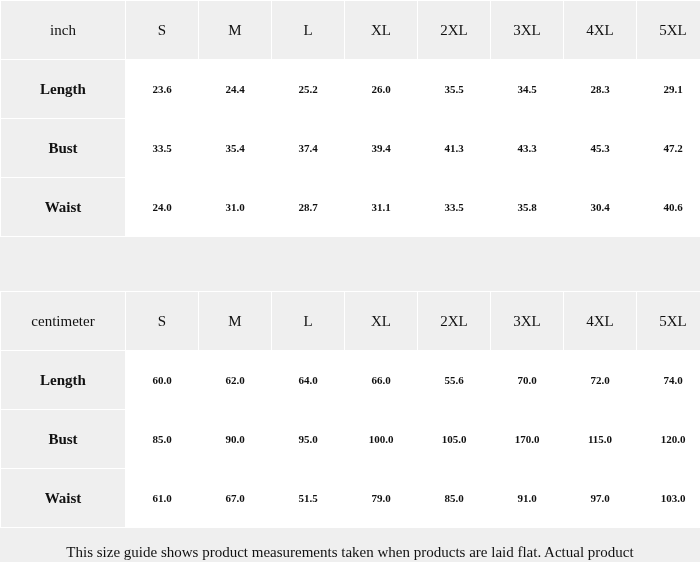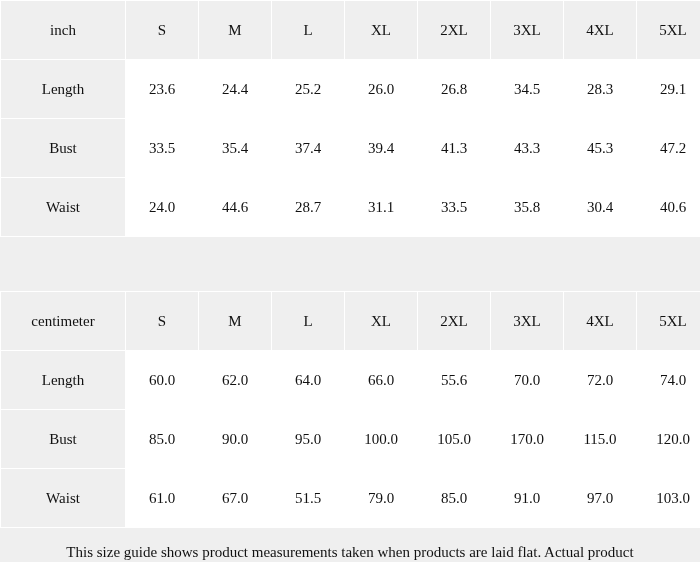--- a/index.html
+++ b/index.html
@@ -39,27 +39,27 @@
   table.size-table td.header-cell {
     background: #efefef;
     font-size: 15px;
   }
   table.size-table td.row-label {
     background: #efefef;
     font-size: 15px;
   }
   table.size-table td.value-cell {
     background: #ffffff;
-    font-size: 15px;
+    font-size: 11px;
   }
   .col-label { width: 124px; }
   .col-size  { width: 72px; }
 
   .header-row td { height: 58px; }
-  .data-row td { height: 58px; }
+  .data-row td { height: 58px; font-weight: bold; }
 
   .gap {
     height: 54px;
     width: 700px;
     background: #efefef;
   }
 
   .footnote {
     width: 700px;
     box-sizing: border-box;
@@ -89,40 +89,40 @@
         <td class="header-cell col-size">3XL</td>
         <td class="header-cell col-size">4XL</td>
         <td class="header-cell col-size">5XL</td>
       </tr>
       <tr class="data-row">
         <td class="row-label col-label">Length</td>
         <td class="value-cell col-size">23.6</td>
         <td class="value-cell col-size">24.4</td>
         <td class="value-cell col-size">25.2</td>
         <td class="value-cell col-size">26.0</td>
-        <td class="value-cell col-size">26.8</td>
+        <td class="value-cell col-size">35.5</td>
         <td class="value-cell col-size">34.5</td>
         <td class="value-cell col-size">28.3</td>
         <td class="value-cell col-size">29.1</td>
       </tr>
       <tr class="data-row">
         <td class="row-label col-label">Bust</td>
         <td class="value-cell col-size">33.5</td>
         <td class="value-cell col-size">35.4</td>
         <td class="value-cell col-size">37.4</td>
         <td class="value-cell col-size">39.4</td>
         <td class="value-cell col-size">41.3</td>
         <td class="value-cell col-size">43.3</td>
         <td class="value-cell col-size">45.3</td>
         <td class="value-cell col-size">47.2</td>
       </tr>
       <tr class="data-row">
         <td class="row-label col-label">Waist</td>
         <td class="value-cell col-size">24.0</td>
-        <td class="value-cell col-size">44.6</td>
+        <td class="value-cell col-size">31.0</td>
         <td class="value-cell col-size">28.7</td>
         <td class="value-cell col-size">31.1</td>
         <td class="value-cell col-size">33.5</td>
         <td class="value-cell col-size">35.8</td>
         <td class="value-cell col-size">30.4</td>
         <td class="value-cell col-size">40.6</td>
       </tr>
     </tbody>
   </table>
 

